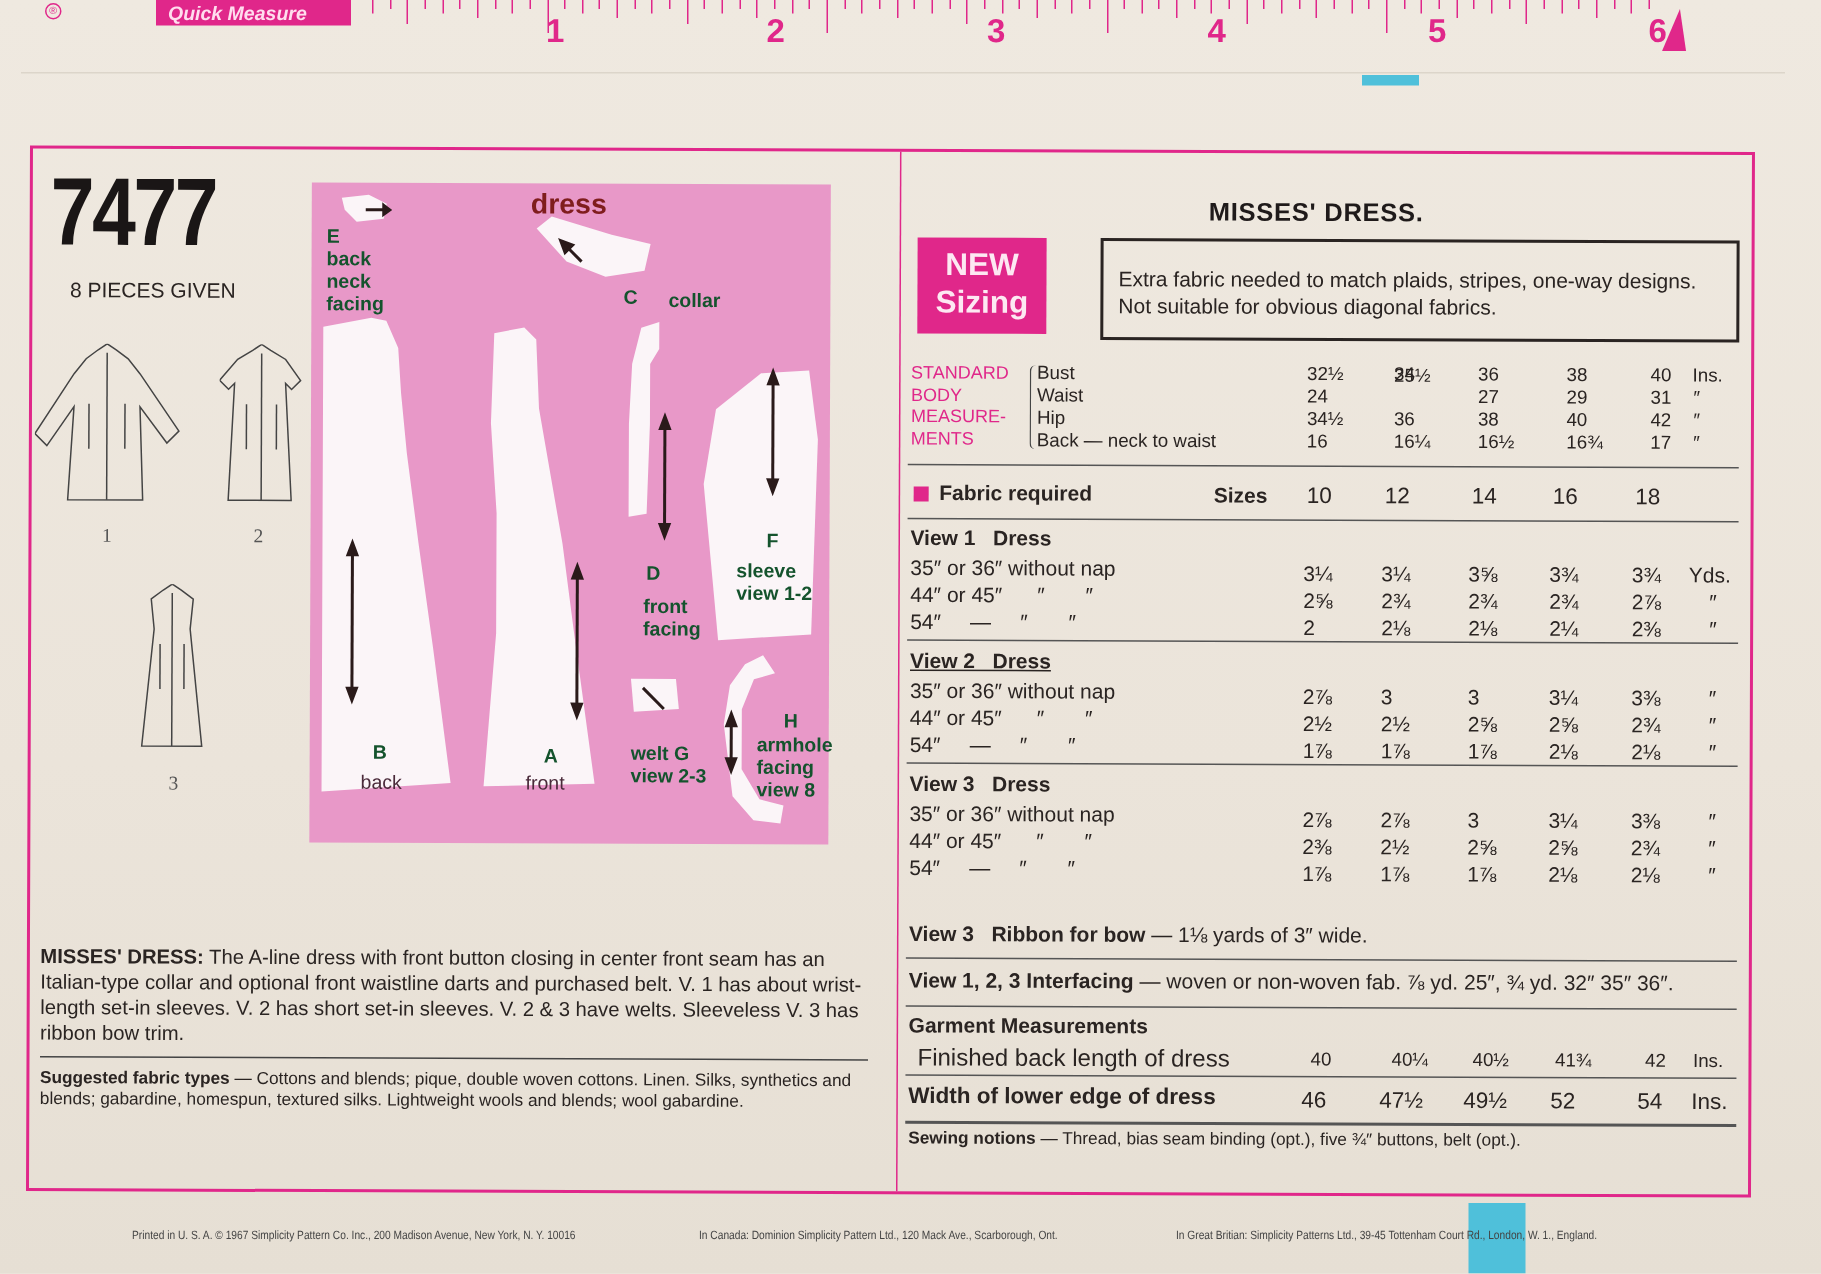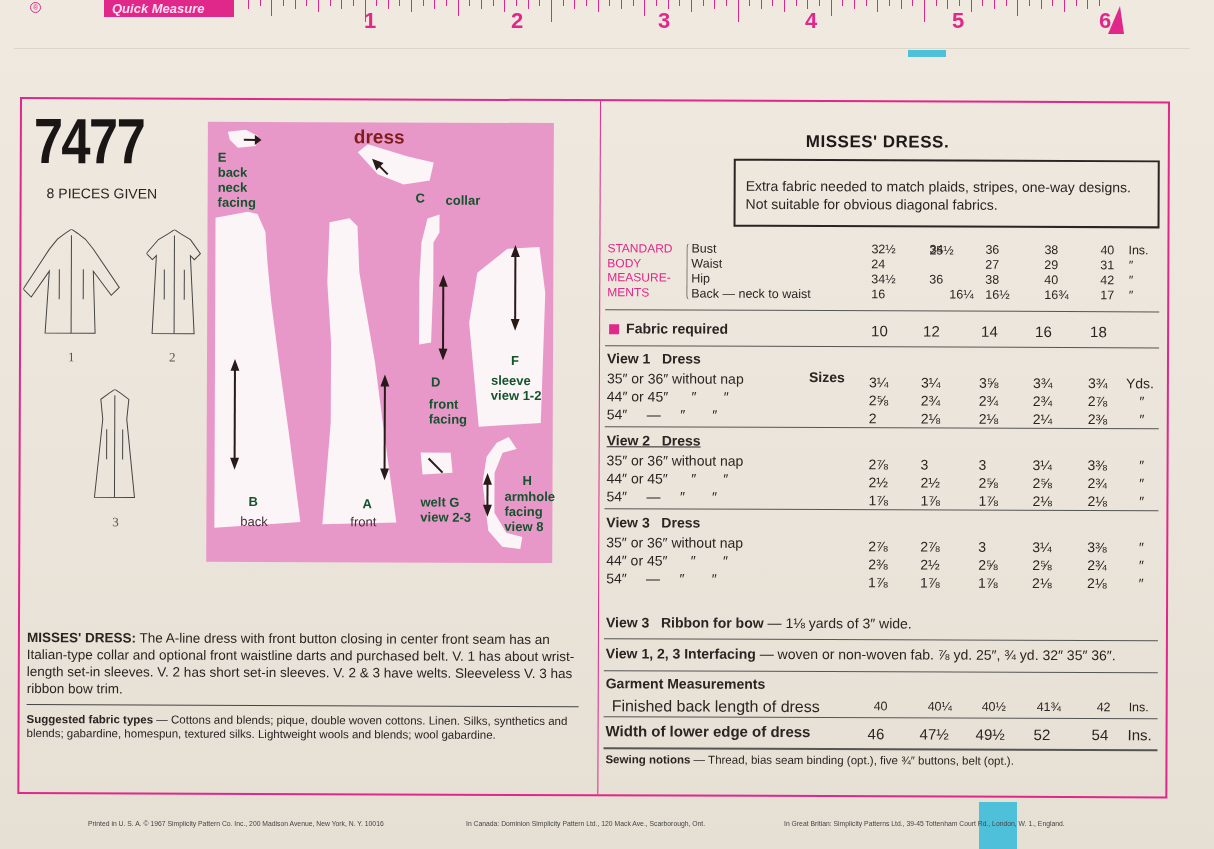--- a/index.html
+++ b/index.html
@@ -328,20 +328,24 @@
     <div class="desc">
       <b>MISSES' DRESS:</b>
       <span>The A-line dress with front button closing in center front seam has an Italian-type collar and optional front waistline darts and purchased belt. V. 1 has about wrist-length set-in sleeves. V. 2 has short set-in sleeves. V. 2 &amp; 3 have welts. Sleeveless V. 3 has ribbon bow trim.</span>
     </div>
     <div class="desc-rule"></div>
     <div class="fabric-types">
       <b>Suggested fabric types</b><span> — Cottons and blends; pique, double woven cottons. Linen. Silks, synthetics and blends; gabardine, homespun, textured silks. Lightweight wools and blends; wool gabardine.</span>
     </div>
 
     <div class="r-title">MISSES' DRESS.</div>
+    <div class="new-sizing">
+      <div>NEW</div>
+      <div>Sizing</div>
+    </div>
     <div class="note-box">
       <div>Extra fabric needed to match plaids, stripes, one-way designs.</div>
       <div>Not suitable for obvious diagonal fabrics.</div>
     </div>
 
     <div class="sbm-label">
       <div>STANDARD</div>
       <div>BODY</div>
       <div>MEASURE-</div>
       <div>MENTS</div>
@@ -364,32 +368,32 @@
         <div class="cell" style="left: 1107px; top: 155px; font-size: 12.5px; font-style: italic;">″</div>
         <div class="cell" style="left: 670px; top: 170px; font-size: 12.5px;">Hip</div>
         <div class="cell" style="left: 850px; top: 170px; font-size: 12.5px;">34½</div>
         <div class="cell" style="left: 908px; top: 170px; font-size: 12.5px;">36</div>
         <div class="cell" style="left: 964px; top: 170px; font-size: 12.5px;">38</div>
         <div class="cell" style="left: 1023px; top: 170px; font-size: 12.5px;">40</div>
         <div class="cell" style="left: 1079px; top: 170px; font-size: 12.5px;">42</div>
         <div class="cell" style="left: 1107px; top: 170px; font-size: 12.5px; font-style: italic;">″</div>
         <div class="cell" style="left: 670px; top: 185px; font-size: 12.5px;">Back — neck to waist</div>
         <div class="cell" style="left: 850px; top: 185px; font-size: 12.5px;">16</div>
-        <div class="cell" style="left: 908px; top: 185px; font-size: 12.5px; margin-left: 20px;">16¼</div>
+        <div class="cell" style="left: 908px; top: 185px; font-size: 12.5px;">16¼</div>
         <div class="cell" style="left: 964px; top: 185px; font-size: 12.5px;">16½</div>
         <div class="cell" style="left: 1023px; top: 185px; font-size: 12.5px;">16¾</div>
         <div class="cell" style="left: 1079px; top: 185px; font-size: 12.5px;">17</div>
         <div class="cell" style="left: 1107px; top: 185px; font-size: 12.5px; font-style: italic;">″</div>
       </div>
 
     <div id="fabric-table">
         <div class="hrule" style="top: 208px; height: 1px;"></div>
         <div class="fabric-sq" style="left: 588px; top: 223px;"></div>
         <div class="cell" style="left: 605px; top: 219px; font-size: 14px; font-weight: bold;">Fabric required</div>
-        <div class="cell" style="left: 788px; top: 220px; font-size: 14px; font-weight: bold; margin-top: 47px;">Sizes</div>
+        <div class="cell" style="left: 788px; top: 220px; font-size: 14px; font-weight: bold;">Sizes</div>
         <div class="cell" style="left: 850px; top: 220px; font-size: 15px;">10</div>
         <div class="cell" style="left: 902px; top: 220px; font-size: 15px;">12</div>
         <div class="cell" style="left: 960px; top: 220px; font-size: 15px;">14</div>
         <div class="cell" style="left: 1014px; top: 220px; font-size: 15px;">16</div>
         <div class="cell" style="left: 1069px; top: 220px; font-size: 15px;">18</div>
         <div class="hrule" style="top: 244px; height: 1px;"></div>
         <div class="cell" style="left: 586px; top: 249px; font-size: 14px; font-weight: bold; white-space: pre;">View 1   Dress</div>
         <div class="cell" style="left: 586px; top: 269px; font-size: 14px; white-space: pre;">35″ or 36″ without nap</div>
         <div class="cell" style="left: 848px; top: 272px; font-size: 14px;">3¼</div>
         <div class="cell" style="left: 900px; top: 272px; font-size: 14px;">3¼</div>

